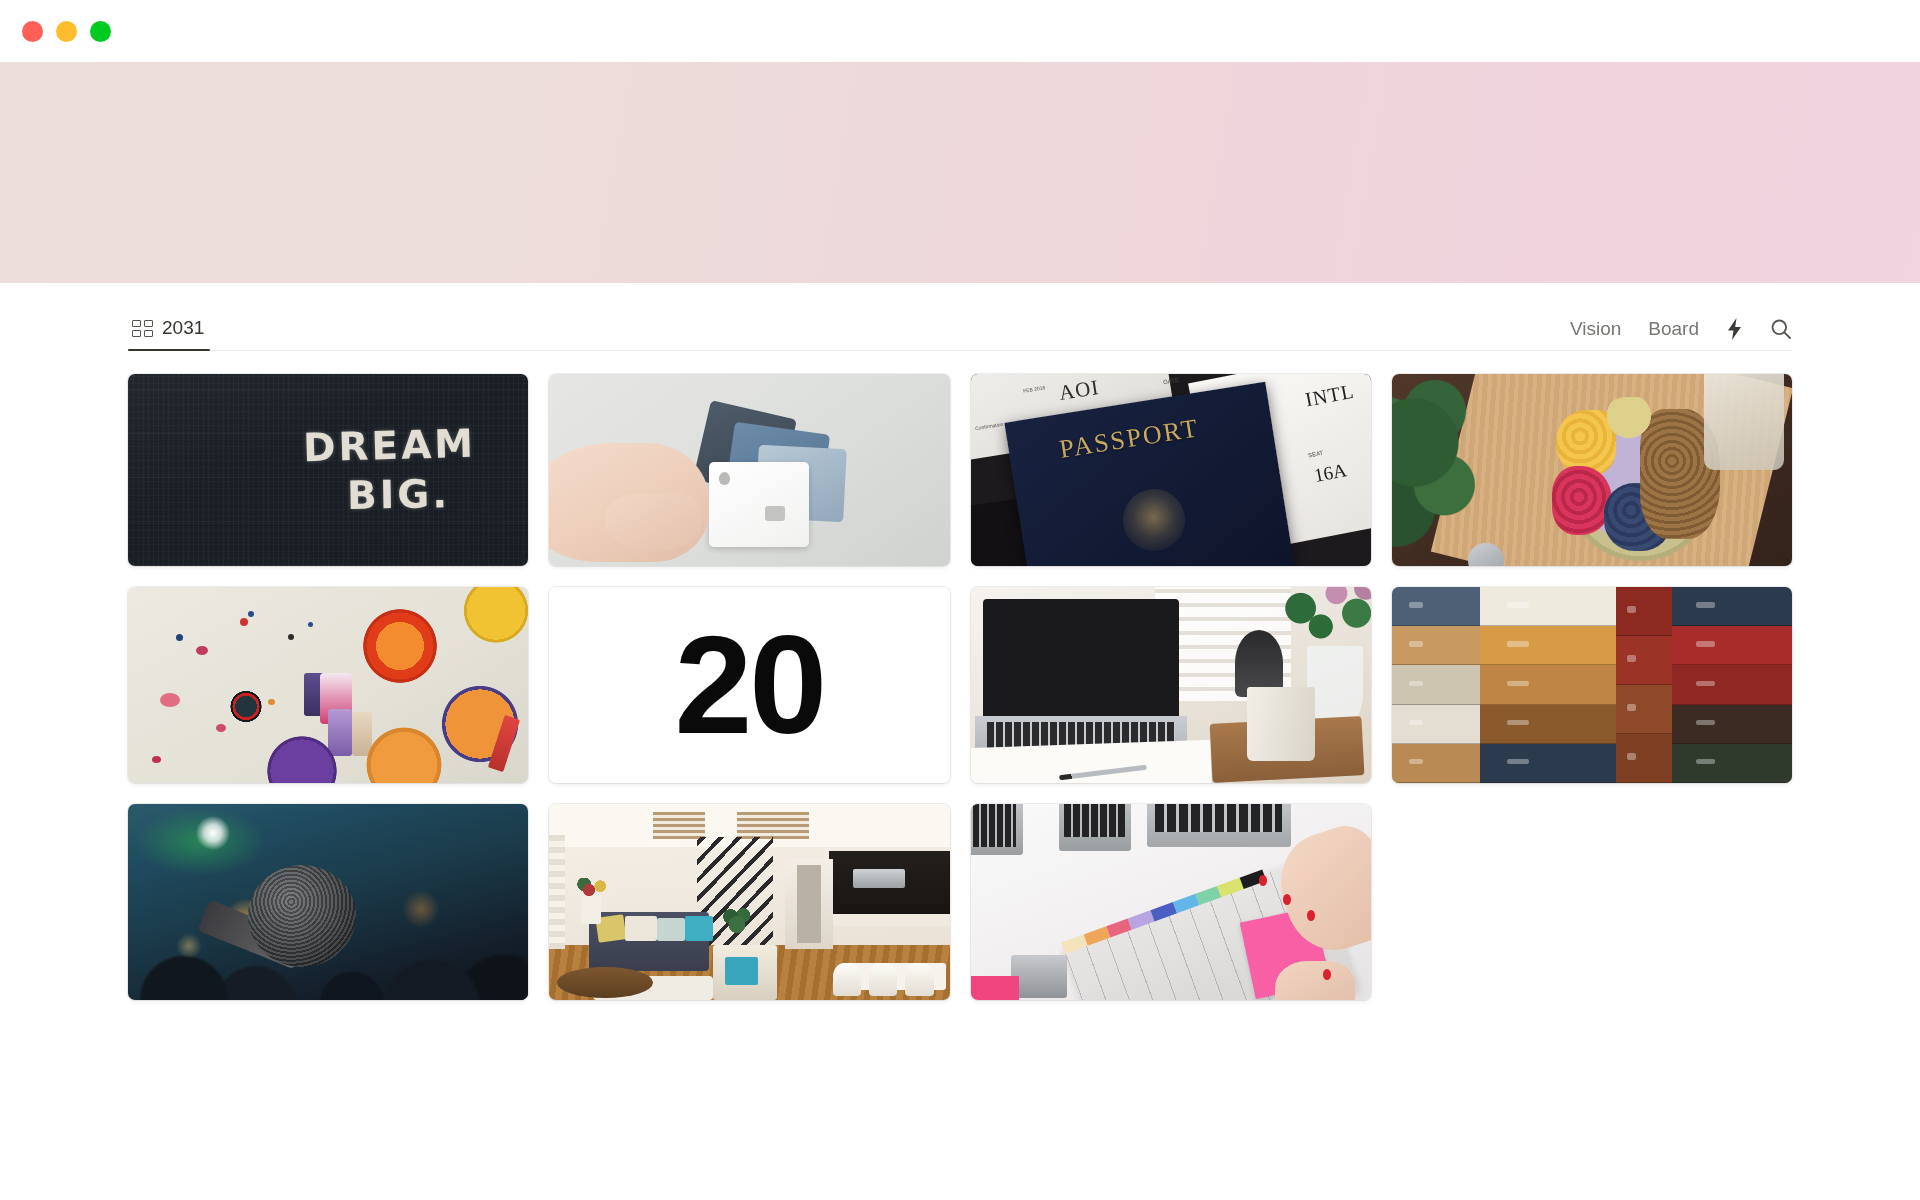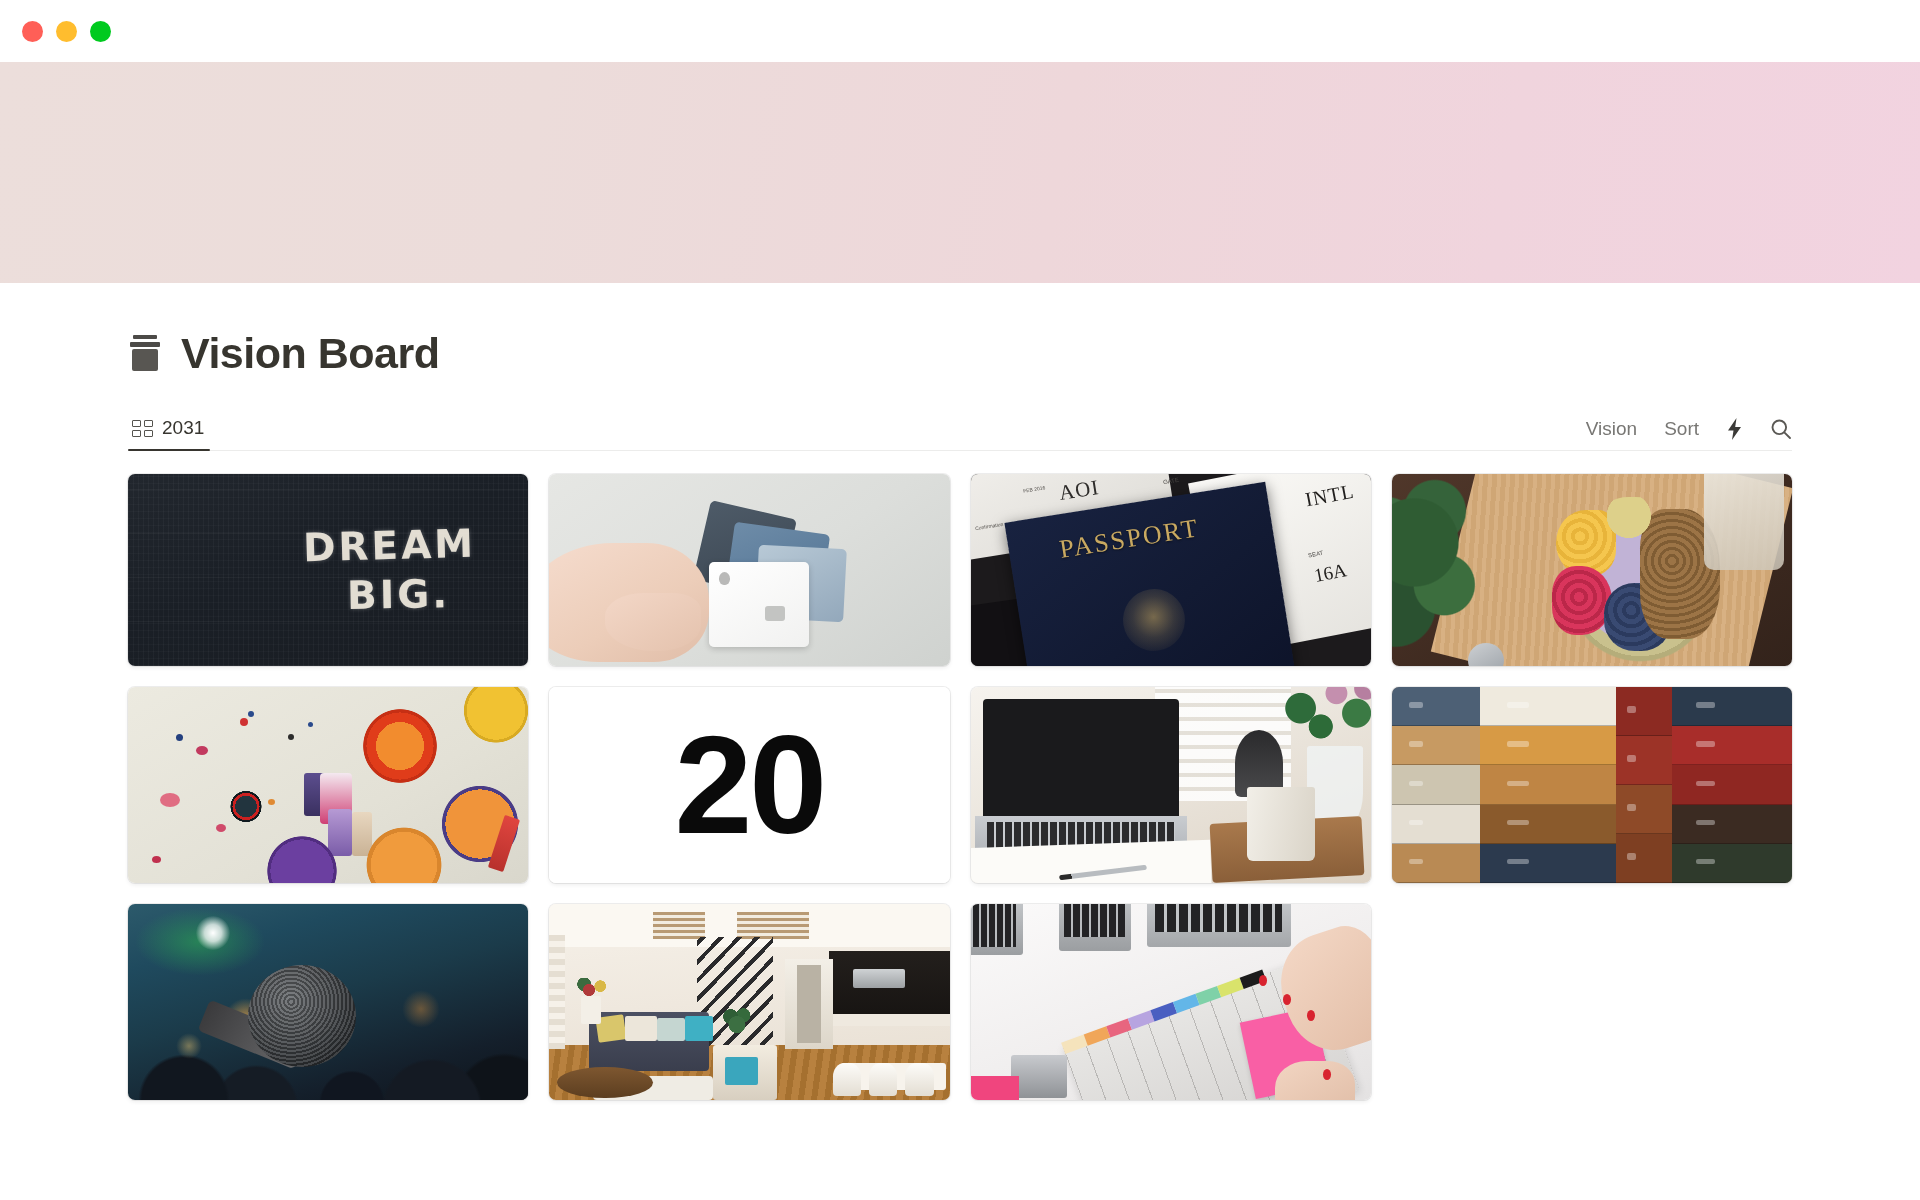--- a/index.html
+++ b/index.html
@@ -475,46 +475,38 @@
     <span class="dot" style="background:#ff5f57"></span>
     <span class="dot" style="background:#ffbd2e"></span>
     <span class="dot" style="background:#00ca1f"></span>
   </div>
 </div>
 
 <div class="cover"></div>
 
 <div class="page">
 
-  <div class="title-row">
-    <div class="title-icon">
-      <span class="lid-top"></span>
-      <span class="lid-mid"></span>
-      <span class="body"></span>
-    </div>
-    <div class="page-title">Vision Board</div>
-  </div>
 
   <div class="viewbar">
 
     <div class="viewbar-left">
       <div class="view-tab active">
         <span class="grid-icon">
           <i></i>
             <i></i>
             <i></i>
             <i></i>
         </span>
         <span class="view-tab-label">2031</span>
       </div>
     </div>
 
     <div class="viewbar-right">
       <span class="vb-action">Vision</span>
-      <span class="vb-action">Sort</span>
+      <span class="vb-action">Board</span>
       <span class="vb-icon">
         <svg width="17" height="22" viewBox="0 0 17 22" aria-hidden="true">
           <path d="M10.5 0 L2 12.5 H7.5 L6 22 L15 9 H9.2 L10.5 0 Z" fill="#3b3a37"></path>
         </svg>
       </span>
       <span class="vb-icon">
         <svg width="22" height="22" viewBox="0 0 22 22" aria-hidden="true">
           <circle cx="9.3" cy="9.3" r="6.8" fill="none" stroke="#5b5955" stroke-width="1.9"></circle>
           <line x1="14.3" y1="14.3" x2="20" y2="20" stroke="#5b5955" stroke-width="1.9" stroke-linecap="round"></line>
         </svg>

